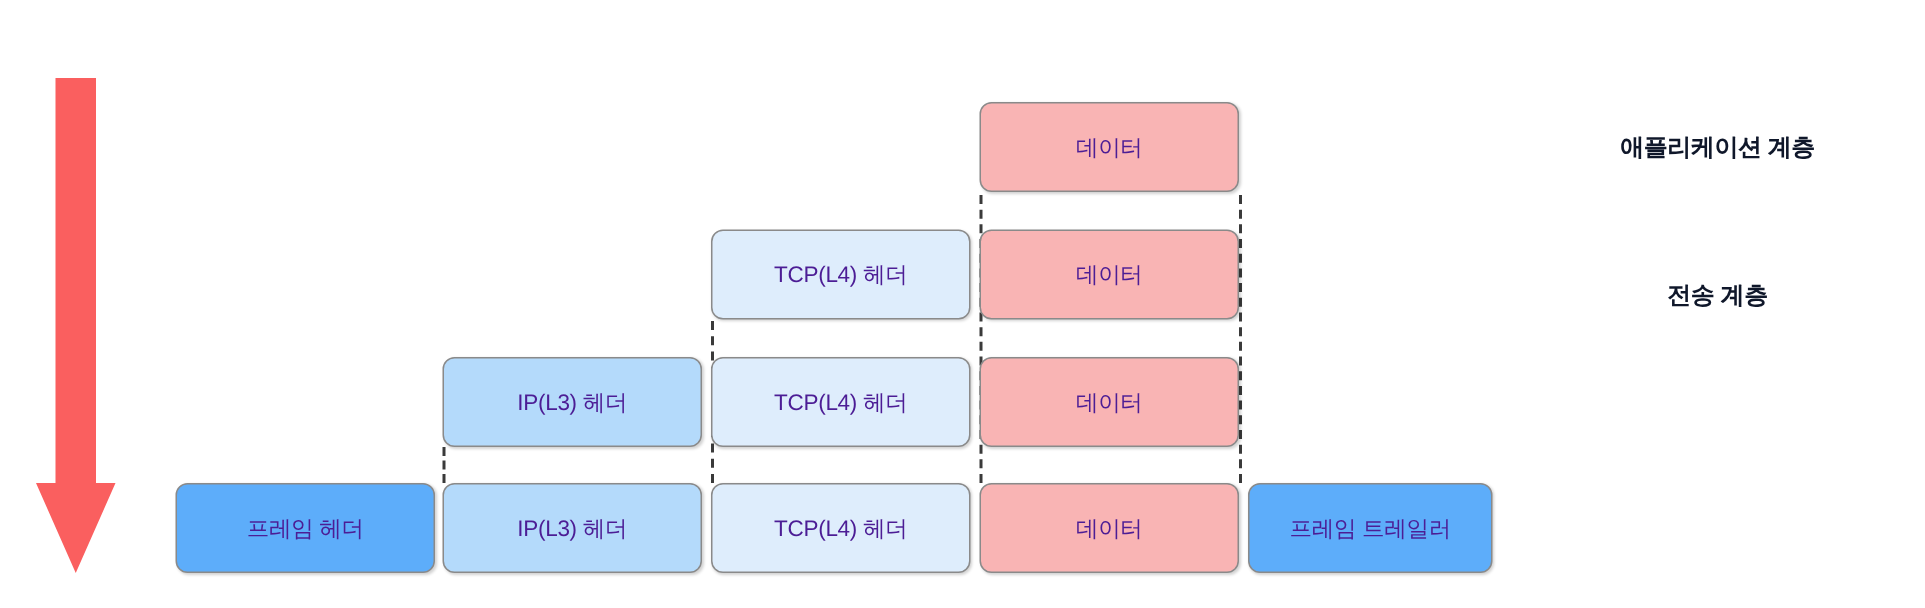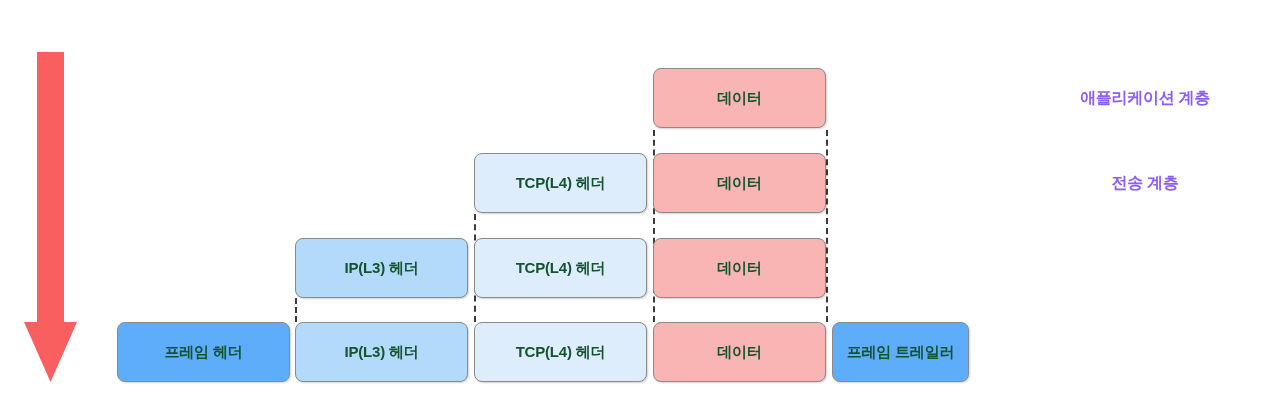--- a/index.html
+++ b/index.html
@@ -42,38 +42,38 @@
     border: 1px solid #8a8a8a;
     border-radius: 8px;
     box-sizing: border-box;
     display: flex;
     align-items: center;
     justify-content: center;
     box-shadow: 1px 1px 2px rgba(0,0,0,0.18);
   }
   .pdu-label {
     font-size: 15px;
-    font-weight: bold;
-    color: #14532d;
+    font-weight: normal;
+    color: #4c1d95;
     letter-spacing: -0.2px;
     white-space: nowrap;
   }
 
   
   .layer-name {
     position: absolute;
     width: 250px;
     left: 1020px;
     height: 60px;
     display: flex;
     align-items: center;
     justify-content: center;
     font-size: 16px;
     font-weight: bold;
-    color: #8b5cf6;
+    color: #0f172a;
     letter-spacing: -0.3px;
     white-space: nowrap;
   }
 </style>
 </head>
 <body>
 
 <div id="stage">
 
   <svg id="flow-arrow" viewBox="0 0 54 330" aria-hidden="true">
@@ -91,21 +91,21 @@
   <div class="layer-name" style="top:68px;">
     <span>애플리케이션 계층</span>
   </div>
 
   <div class="pdu-box" style="left:474px; top:153px; width:173px; background:#DEEDFC;">
     <span class="pdu-label">TCP(L4) 헤더</span>
   </div>
   <div class="pdu-box" style="left:653px; top:153px; width:173px; background:#F9B4B4;">
     <span class="pdu-label">데이터</span>
   </div>
-  <div class="layer-name" style="top:153px;">
+  <div class="layer-name" style="top:167px;">
     <span>전송 계층</span>
   </div>
 
   <div class="pdu-box" style="left:295px; top:238px; width:173px; background:#B4DAFB;">
     <span class="pdu-label">IP(L3) 헤더</span>
   </div>
   <div class="pdu-box" style="left:474px; top:238px; width:173px; background:#DEEDFC;">
     <span class="pdu-label">TCP(L4) 헤더</span>
   </div>
   <div class="pdu-box" style="left:653px; top:238px; width:173px; background:#F9B4B4;">
@@ -117,17 +117,17 @@
   </div>
   <div class="pdu-box" style="left:295px; top:322px; width:173px; background:#B4DAFB;">
     <span class="pdu-label">IP(L3) 헤더</span>
   </div>
   <div class="pdu-box" style="left:474px; top:322px; width:173px; background:#DEEDFC;">
     <span class="pdu-label">TCP(L4) 헤더</span>
   </div>
   <div class="pdu-box" style="left:653px; top:322px; width:173px; background:#F9B4B4;">
     <span class="pdu-label">데이터</span>
   </div>
-  <div class="pdu-box" style="left:832px; top:322px; width:137px; background:#5DADFA;">
+  <div class="pdu-box" style="left:832px; top:322px; width:163px; background:#5DADFA;">
     <span class="pdu-label">프레임 트레일러</span>
   </div>
 
 </div>
 
 </body></html>

